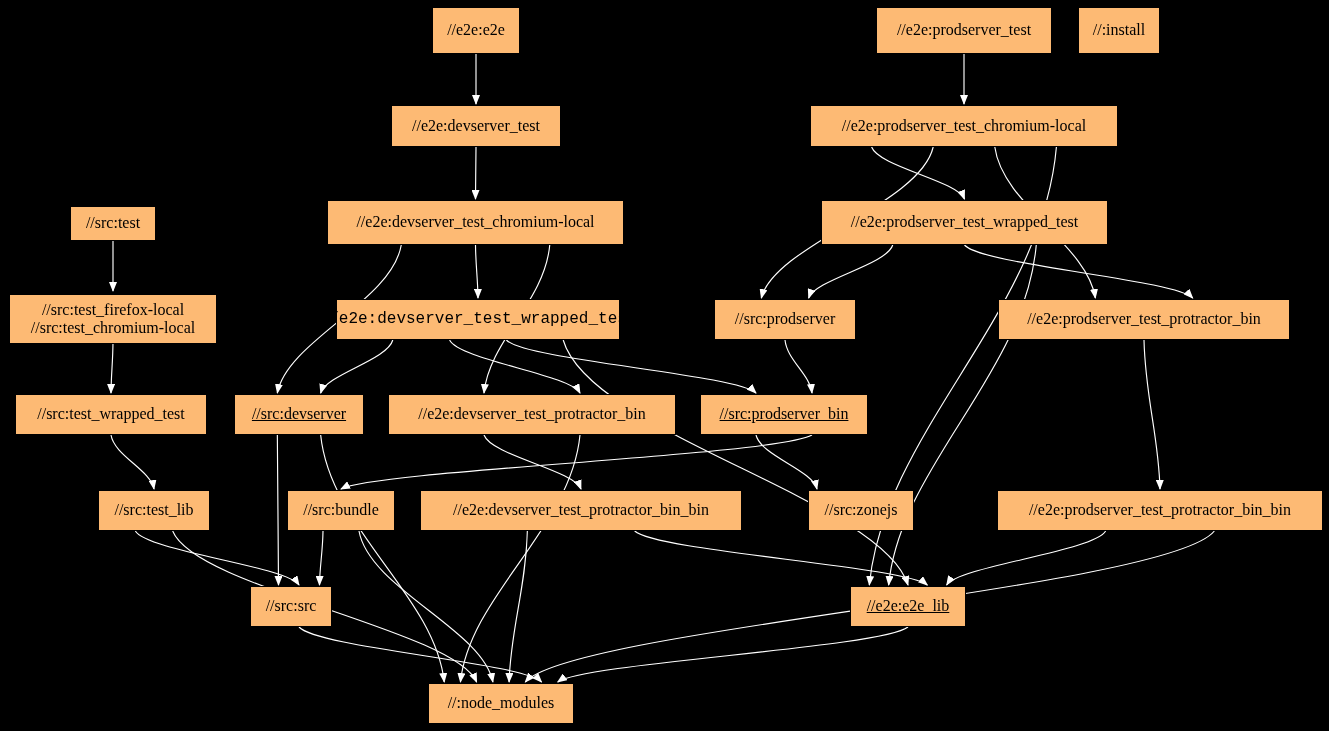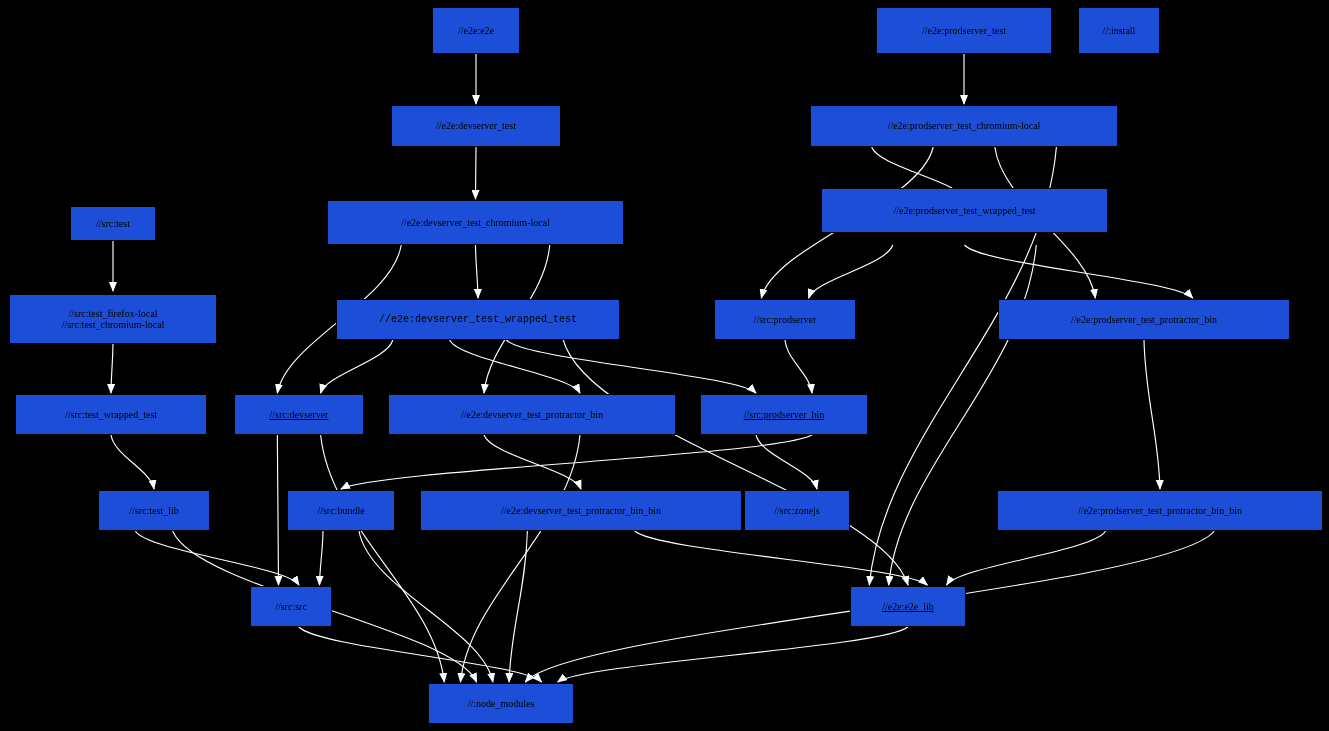--- a/index.html
+++ b/index.html
@@ -1,21 +1,21 @@
 <!DOCTYPE html>
 <html><head>
 <meta charset="utf-8">
 <style>
   html,body{margin:0;padding:0;background:#000;}
   #stage{position:relative;width:1329px;height:731px;background:#000;overflow:hidden;
          font-family:"Liberation Serif","DejaVu Serif",serif;}
   #edges{position:absolute;left:0;top:0;width:1329px;height:731px;pointer-events:none;}
-  .node{position:absolute;background:#1d4ed8;border:1px solid #000;box-sizing:border-box;
+  .node{position:absolute;background:#fdba74;border:1px solid #000;box-sizing:border-box;
         display:flex;align-items:center;justify-content:center;text-align:center;
-        color:#000;font-size:10px;line-height:1.15;white-space:pre;z-index:2;}
+        color:#000;font-size:16px;line-height:1.15;white-space:pre;z-index:2;}
 </style>
 </head>
 <body>
 
 <div id="stage">
   <svg id="edges" viewBox="0 0 1329 731" xmlns="http://www.w3.org/2000/svg">
     <defs>
       <marker id="ar" markerWidth="10" markerHeight="8" refX="9" refY="4" orient="auto" markerUnits="userSpaceOnUse">
         <path d="M0,0 L10,4 L0,8 z" fill="#fff"></path>
       </marker>
@@ -62,32 +62,32 @@
       </g>
   </svg>
   <div id="node-group">
       <div class="node" style="left: 432px; top: 7px; width: 88px; height: 47px;">//e2e:e2e</div>
       <div class="node" style="left: 876px; top: 7px; width: 176px; height: 47px;">//e2e:prodserver_test</div>
       <div class="node" style="left: 1078px; top: 7px; width: 82px; height: 47px;">//:install</div>
       <div class="node" style="left: 391px; top: 105px; width: 170px; height: 42px;">//e2e:devserver_test</div>
       <div class="node" style="left: 810px; top: 105px; width: 308px; height: 42px;">//e2e:prodserver_test_chromium-local</div>
       <div class="node" style="left: 70px; top: 206px; width: 86px; height: 35px;">//src:test</div>
       <div class="node" style="left: 327px; top: 200px; width: 297px; height: 45px;">//e2e:devserver_test_chromium-local</div>
-      <div class="node" style="left: 821px; top: 188px; width: 287px; height: 45px; text-align: center;">//e2e:prodserver_test_wrapped_test</div>
+      <div class="node" style="left: 821px; top: 200px; width: 287px; height: 45px; text-align: center;">//e2e:prodserver_test_wrapped_test</div>
       <div class="node" style="left: 9px; top: 294px; width: 208px; height: 50px;">//src:test_firefox-local
 //src:test_chromium-local</div>
       <div class="node" style="left: 336px; top: 299px; width: 284px; height: 41px; font-family: Liberation Mono, monospace;">//e2e:devserver_test_wrapped_test</div>
       <div class="node" style="left: 714px; top: 299px; width: 142px; height: 41px;">//src:prodserver</div>
       <div class="node" style="left: 998px; top: 299px; width: 292px; height: 41px;">//e2e:prodserver_test_protractor_bin</div>
       <div class="node" style="left: 15px; top: 394px; width: 192px; height: 41px;">//src:test_wrapped_test</div>
       <div class="node" style="left: 234px; top: 394px; width: 130px; height: 41px; text-decoration: underline;">//src:devserver</div>
       <div class="node" style="left: 388px; top: 394px; width: 288px; height: 41px;">//e2e:devserver_test_protractor_bin</div>
       <div class="node" style="left: 700px; top: 394px; width: 168px; height: 41px; text-decoration: underline;">//src:prodserver_bin</div>
       <div class="node" style="left: 98px; top: 490px; width: 112px; height: 41px;">//src:test_lib</div>
       <div class="node" style="left: 287px; top: 490px; width: 108px; height: 41px;">//src:bundle</div>
       <div class="node" style="left: 420px; top: 490px; width: 322px; height: 41px;">//e2e:devserver_test_protractor_bin_bin</div>
-      <div class="node" style="left: 744px; top: 490px; width: 106px; height: 41px;">//src:zonejs</div>
+      <div class="node" style="left: 808px; top: 490px; width: 106px; height: 41px;">//src:zonejs</div>
       <div class="node" style="left: 997px; top: 490px; width: 326px; height: 41px;">//e2e:prodserver_test_protractor_bin_bin</div>
       <div class="node" style="left: 250px; top: 586px; width: 82px; height: 41px;">//src:src</div>
       <div class="node" style="left: 850px; top: 586px; width: 116px; height: 41px; text-decoration: underline;">//e2e:e2e_lib</div>
       <div class="node" style="left: 428px; top: 683px; width: 146px; height: 41px;">//:node_modules</div>
     </div>
 </div>
 
 </body></html>

